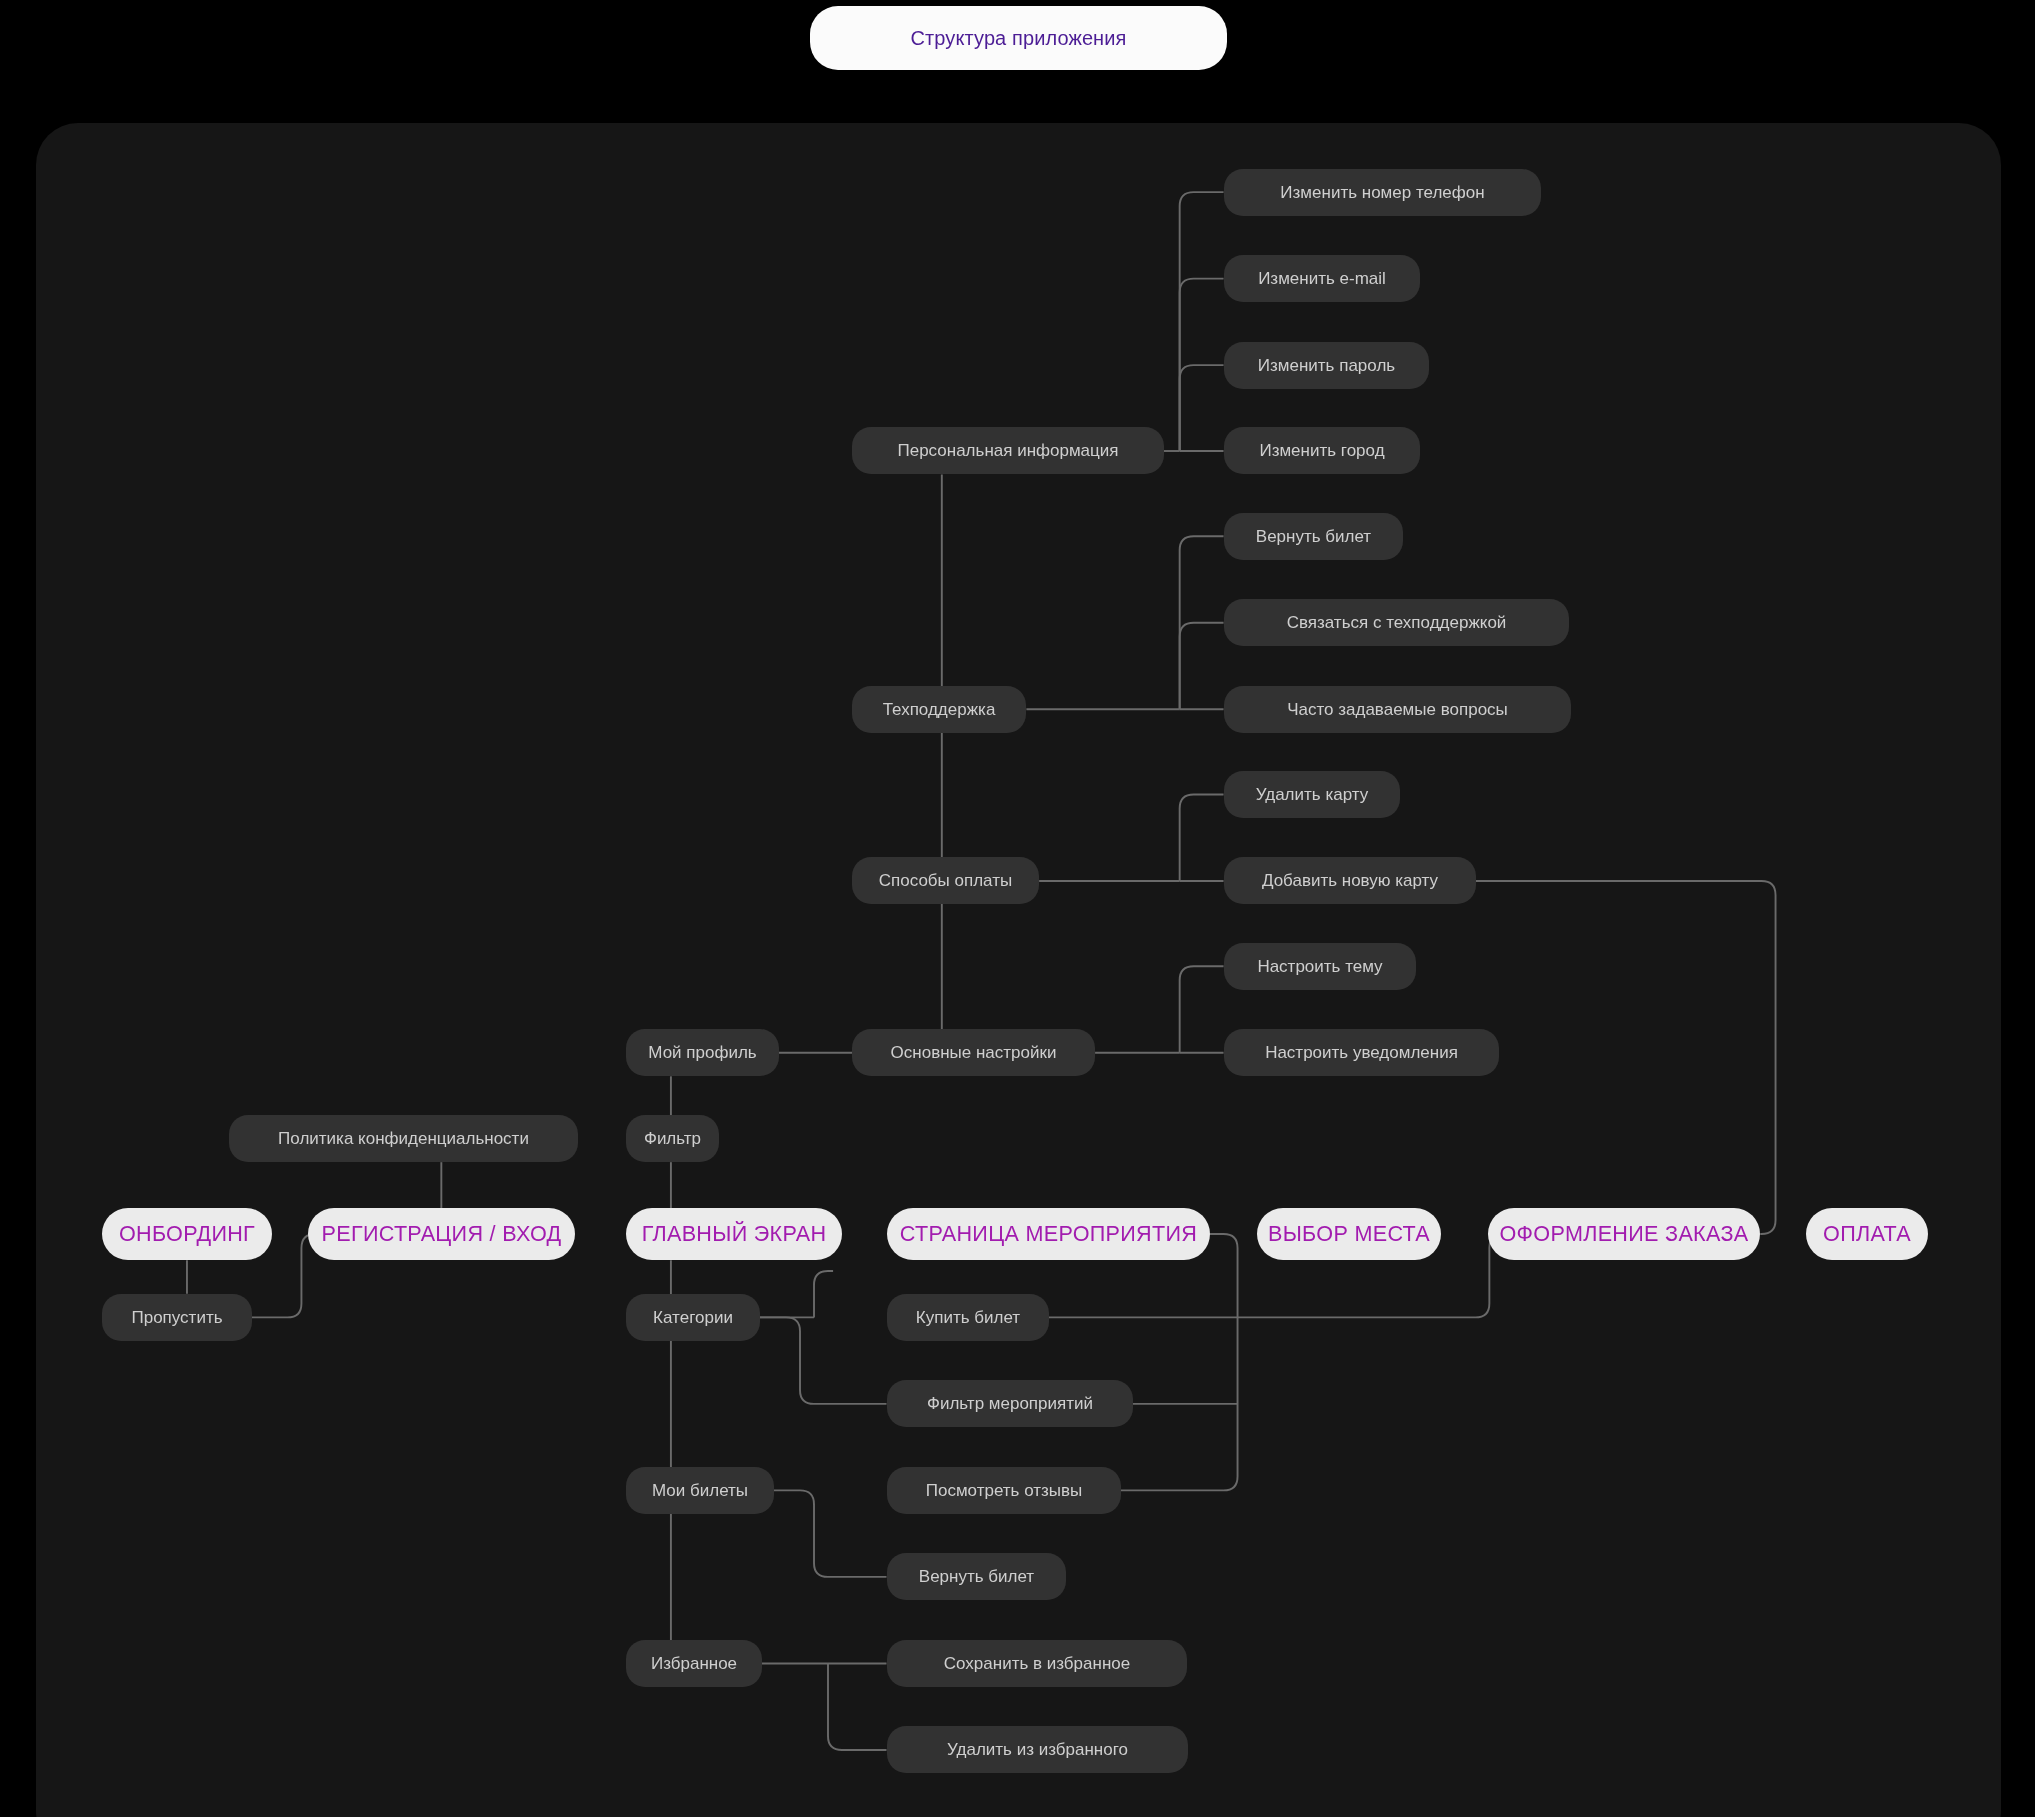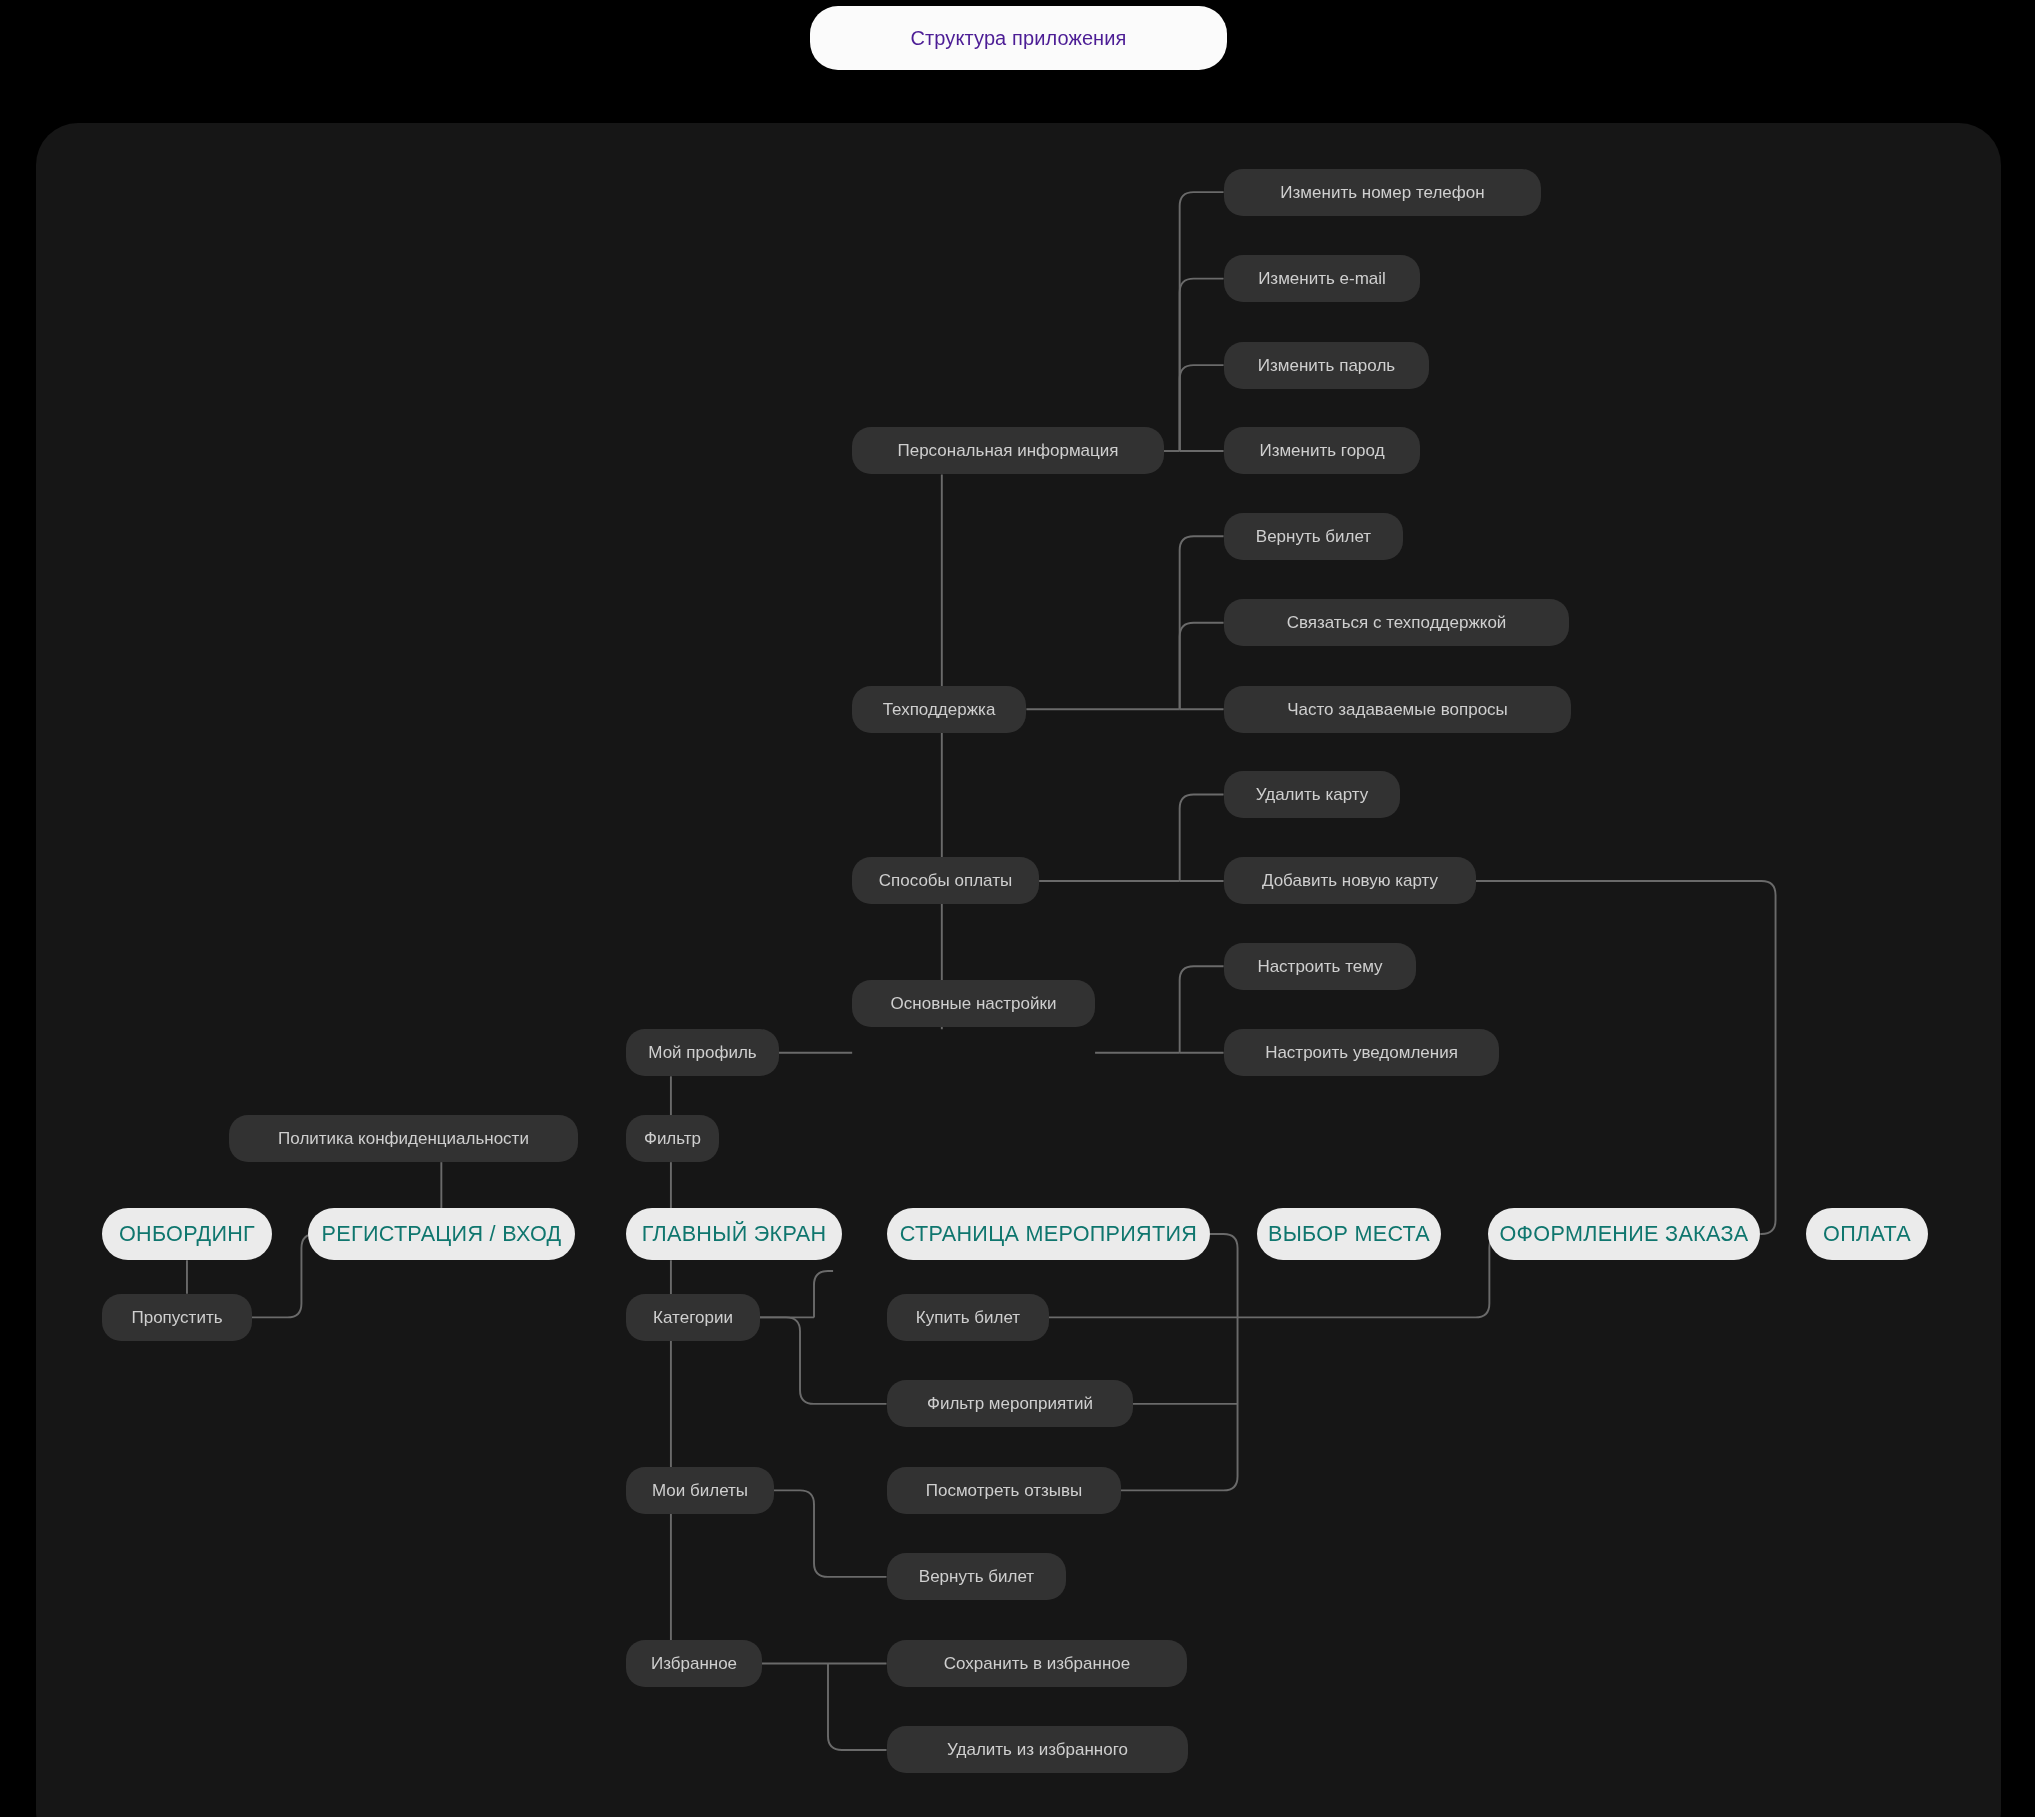--- a/index.html
+++ b/index.html
@@ -31,21 +31,21 @@
     position:absolute;z-index:3;
     display:flex;align-items:center;justify-content:center;
     box-sizing:border-box;white-space:nowrap;
     border-radius:635px;
   }
   .node.sub{
     background:#323232;color:#cfcfcf;font-size:17px;
     padding:0 21.6px;height:47px;border-radius:19px;
   }
   .node.main{
-    background:#ebebeb;color:#0f766e;font-size:21.6px;
+    background:#ebebeb;color:#a21caf;font-size:21.6px;
     padding:0 24px;height:52px;border-radius:26px;letter-spacing:0.3px;
   }
 </style>
 </head>
 <body>
 
 <div id="canvas">
 
   <div id="panel"></div>
 
@@ -168,21 +168,21 @@
   <div class="node sub" style="left:852px;top:857px;width:187px;">
     <span>Способы оплаты</span>
   </div>
 
   <div class="node sub" style="left:1224px;top:943px;width:192px;">
     <span>Настроить тему</span>
   </div>
   <div class="node sub" style="left:1224px;top:1029px;width:275px;">
     <span>Настроить уведомления</span>
   </div>
-  <div class="node sub" style="left:852px;top:980px;width:243px;">
+  <div class="node sub" style="left:852px;top:1029px;width:243px;">
     <span>Основные настройки</span>
   </div>
 
   <div class="node sub" style="left:626px;top:1029px;width:153px;">
     <span>Мой профиль</span>
   </div>
   <div class="node sub" style="left:626px;top:1115px;width:93px;">
     <span>Фильтр</span>
   </div>
   <div class="node sub" style="left:229px;top:1115px;width:349px;">

